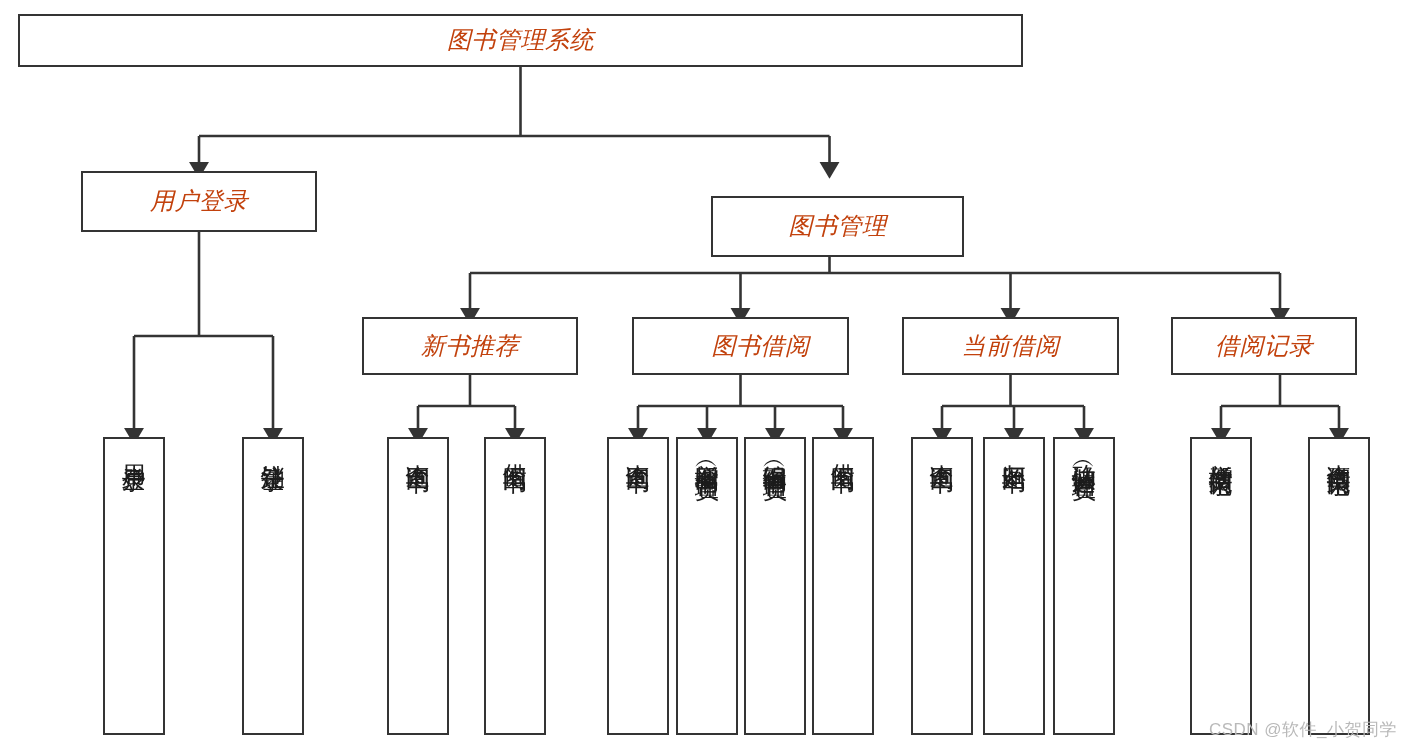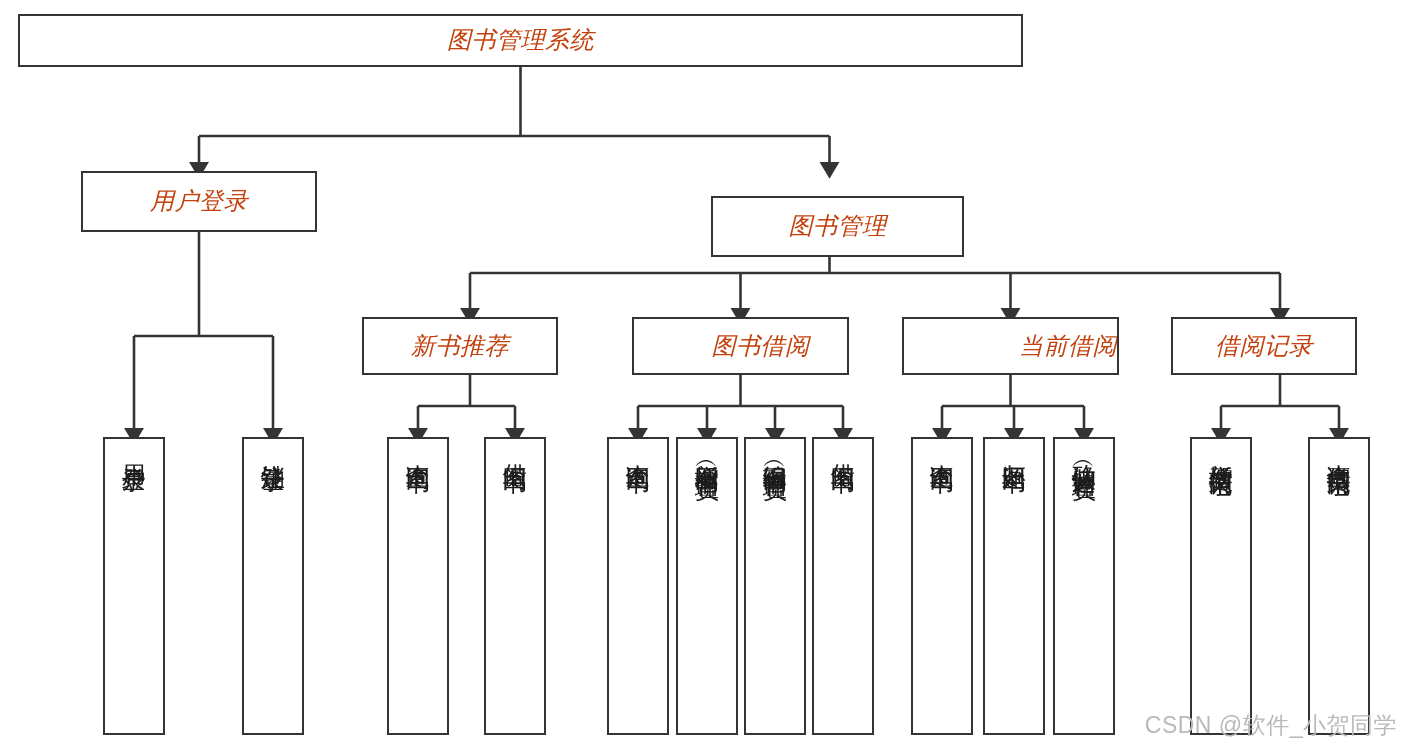--- a/index.html
+++ b/index.html
@@ -55,21 +55,21 @@
     font-size: 24px;
     color: #1c1c1c;
     line-height: 1.06;
     letter-spacing: 2px;
     white-space: nowrap;
   }
   .watermark {
     position: absolute;
     right: 8px;
     bottom: 6px;
-    font-size: 23px;
+    font-size: 17px;
     color: #b9b9b9;
     white-space: nowrap;
     letter-spacing: 0.5px;
   }
 </style>
 </head>
 <body>
 
 <div id="diagram-root">
 
@@ -119,27 +119,27 @@
   <div id="node-layer">
       <div class="node-box" style="left: 18px; top: 14px; width: 1005px; height: 53px;">
         <span class="node-label-h">图书管理系统</span>
       </div>
       <div class="node-box" style="left: 81px; top: 171px; width: 236px; height: 61px;">
         <span class="node-label-h">用户登录</span>
       </div>
       <div class="node-box" style="left: 711px; top: 171px; width: 253px; height: 61px; margin-top: 25px;">
         <span class="node-label-h">图书管理</span>
       </div>
-      <div class="node-box" style="left: 362px; top: 317px; width: 196px; height: 58px;">
+      <div class="node-box" style="left: 362px; top: 317px; width: 216px; height: 58px;">
         <span class="node-label-h">新书推荐</span>
       </div>
       <div class="node-box" style="left: 632px; top: 317px; width: 217px; height: 58px; padding-left: 40px;">
         <span class="node-label-h">图书借阅</span>
       </div>
-      <div class="node-box" style="left: 902px; top: 317px; width: 217px; height: 58px; justify-content: flex-end;">
+      <div class="node-box" style="left: 902px; top: 317px; width: 217px; height: 58px;">
         <span class="node-label-h">当前借阅</span>
       </div>
       <div class="node-box" style="left: 1171px; top: 317px; width: 186px; height: 58px;">
         <span class="node-label-h">借阅记录</span>
       </div>
       <div class="node-box leaf" style="left: 103px; top: 437px; width: 62px; height: 298px;">
         <span class="node-label-v">用户登录</span>
       </div>
       <div class="node-box leaf" style="left: 242px; top: 437px; width: 62px; height: 298px;">
         <span class="node-label-v">注销登录</span>

